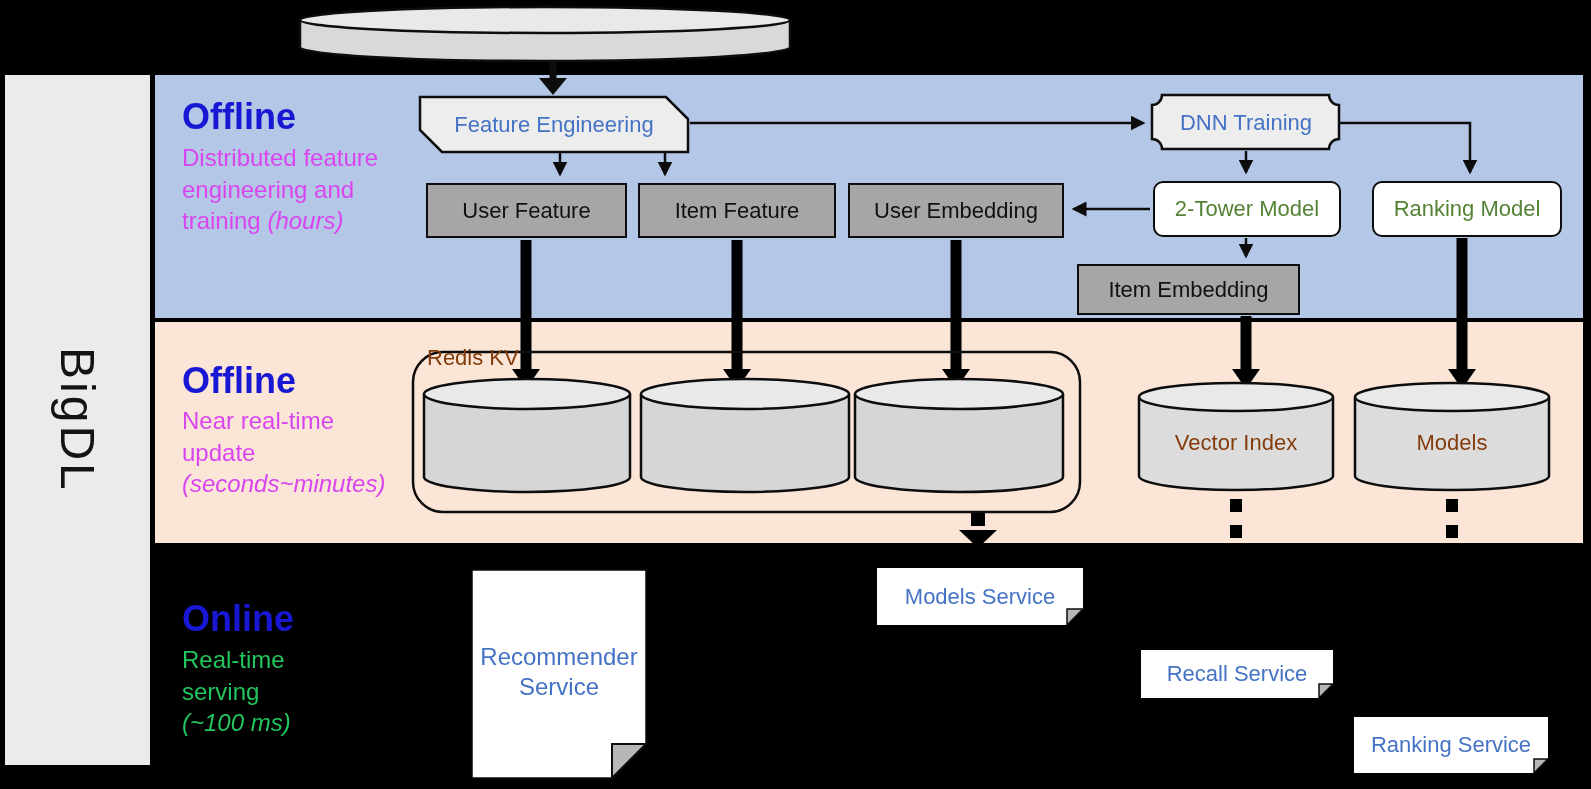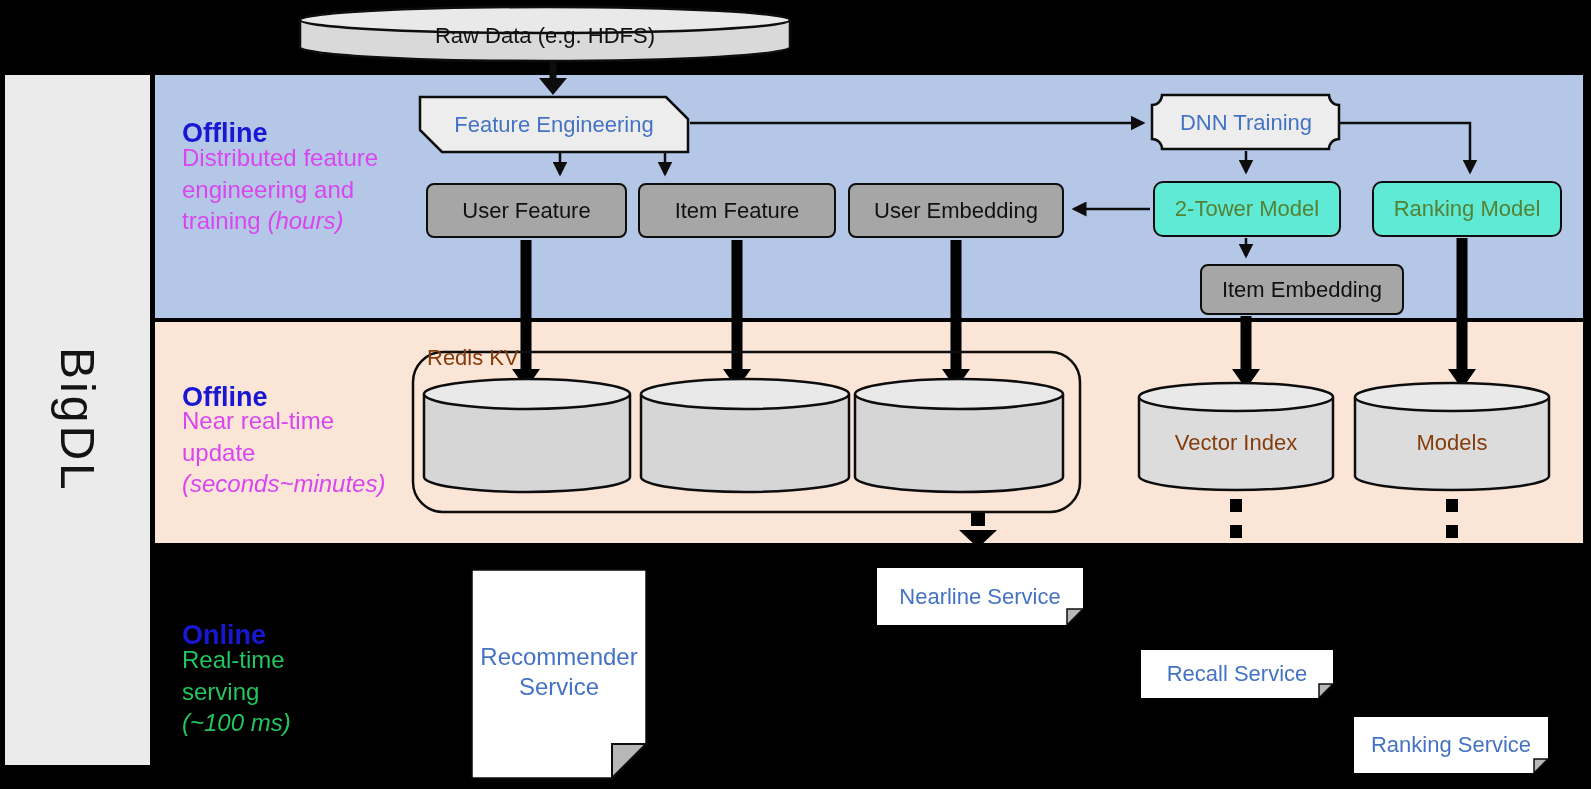--- a/index.html
+++ b/index.html
@@ -5,28 +5,28 @@
   html,body{margin:0;padding:0;background:#000;}
   #canvas{position:relative;width:1591px;height:789px;background:#000;overflow:hidden;
           font-family:"Liberation Sans",sans-serif;}
   .panel{position:absolute;left:155px;width:1428px;}
   #panel-offline{top:75px;height:243px;background:#b4c7e7;}
   #panel-nearline{top:322px;height:221px;background:#fbe5d6;}
   #sidebar{position:absolute;left:5px;top:75px;width:145px;height:690px;background:#ebebeb;
            display:flex;align-items:center;justify-content:center;}
   #sidebar .brand{writing-mode:vertical-rl;font-size:48px;color:#141414;letter-spacing:3px;}
   svg.overlay{position:absolute;left:0;top:0;z-index:3;pointer-events:none;}
-  .sec-title{position:absolute;font-size:27px;font-weight:600;color:#1717d4;z-index:4;margin-top:22px;}
+  .sec-title{position:absolute;font-size:36px;font-weight:600;color:#1717d4;z-index:4;}
   .sec-sub{position:absolute;font-size:24px;color:#d946ef;line-height:1.32;z-index:4;}
   .sec-sub .it{font-style:italic;}
   #online-sub{color:#22c55e;}
   .box{position:absolute;box-sizing:border-box;display:flex;align-items:center;justify-content:center;
-       font-size:22px;color:#111;z-index:4;text-align:center;border-radius:8px;}
+       font-size:22px;color:#111;z-index:4;text-align:center;}
   .gray{background:#a6a6a6;border:2.5px solid #0d0d0d;}
-  .lightround{background:#5eead4;border:2.5px solid #0d0d0d;border-radius:10px;color:#548235;}
+  .lightround{background:#ffffff;border:2.5px solid #0d0d0d;border-radius:10px;color:#548235;}
   .lbl{position:absolute;z-index:5;transform:translate(-50%,-50%);white-space:nowrap;
        font-size:22px;color:#111;text-align:center;}
   .blue-txt{color:#4472c4;}
   .brown-txt{color:#843c0c;}
   .wrap2{white-space:normal;width:210px;line-height:1.25;font-size:24px;text-align:center;}
 </style>
 </head>
 <body>
 
 <div id="canvas">
@@ -165,29 +165,28 @@
 
   <div class="sec-title" style="left:182px;top:598px;font-weight:700;">Online</div>
   <div class="sec-sub" id="online-sub" style="left:182px;top:644px;width:135px;">
     <span>Real-time serving</span>
     <span class="it">(~100 ms)</span>
   </div>
 
   <div class="box gray" style="left:426px;top:183px;width:201px;height:55px;">User Feature</div>
   <div class="box gray" style="left:638px;top:183px;width:198px;height:55px;">Item Feature</div>
   <div class="box gray" style="left:848px;top:183px;width:216px;height:55px;">User Embedding</div>
-  <div class="box gray" style="left:1200px;top:264px;width:204px;height:51px;">Item Embedding</div>
+  <div class="box gray" style="left:1077px;top:264px;width:223px;height:51px;">Item Embedding</div>
 
   <div class="box lightround" style="left:1153px;top:181px;width:188px;height:56px;">2-Tower Model</div>
   <div class="box lightround" style="left:1372px;top:181px;width:190px;height:56px;">Ranking Model</div>
 
-  <div class="lbl" style="left:545px;top:36px;">Raw Data (e.g. HDFS)</div>
   <div class="lbl blue-txt" style="left:554px;top:125px;">Feature Engineering</div>
   <div class="lbl blue-txt" style="left:1246px;top:123px;">DNN Training</div>
   <div class="lbl brown-txt" style="left:427px;top:345px;transform:none;">Redis KV</div>
   <div class="lbl brown-txt" style="left:1236px;top:443px;">Vector Index</div>
   <div class="lbl brown-txt" style="left:1452px;top:443px;">Models</div>
   <div class="lbl blue-txt wrap2" style="left:559px;top:672px;">Recommender Service</div>
-  <div class="lbl blue-txt" style="left:980px;top:597px;">Nearline Service</div>
+  <div class="lbl blue-txt" style="left:980px;top:597px;">Models Service</div>
   <div class="lbl blue-txt" style="left:1237px;top:674px;">Recall Service</div>
   <div class="lbl blue-txt" style="left:1451px;top:745px;">Ranking Service</div>
 
 </div>
 
 </body></html>

